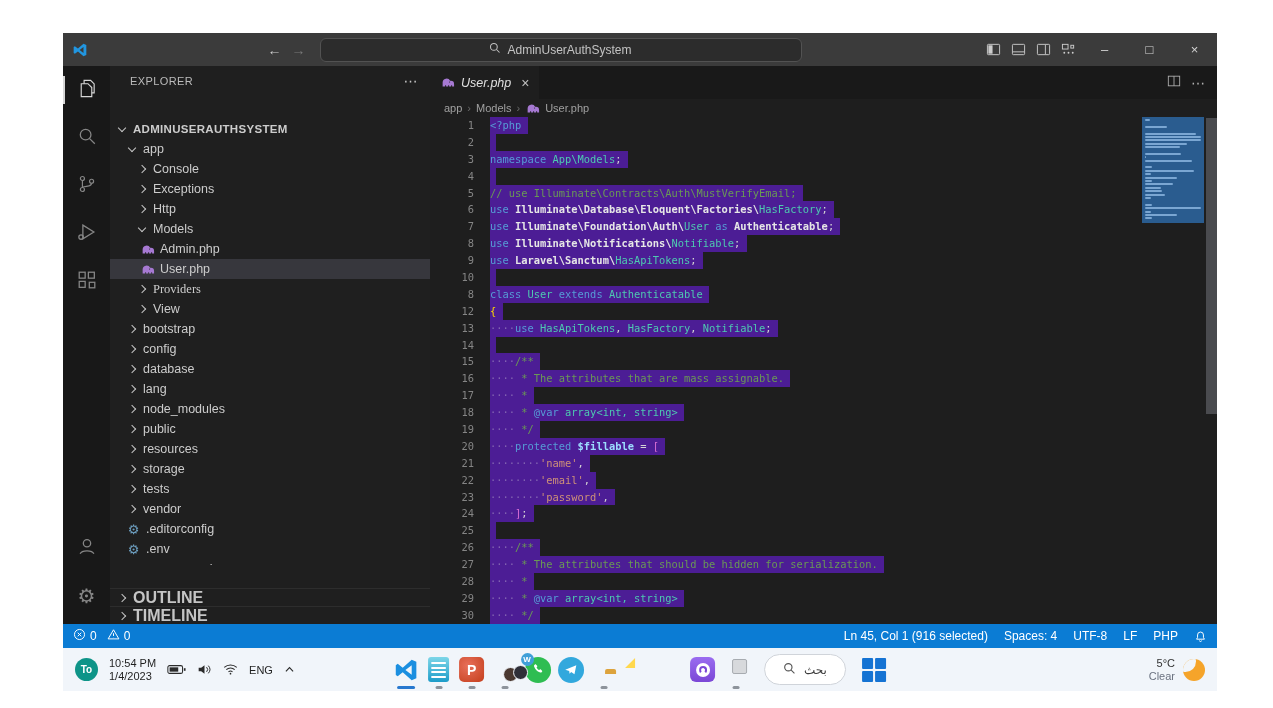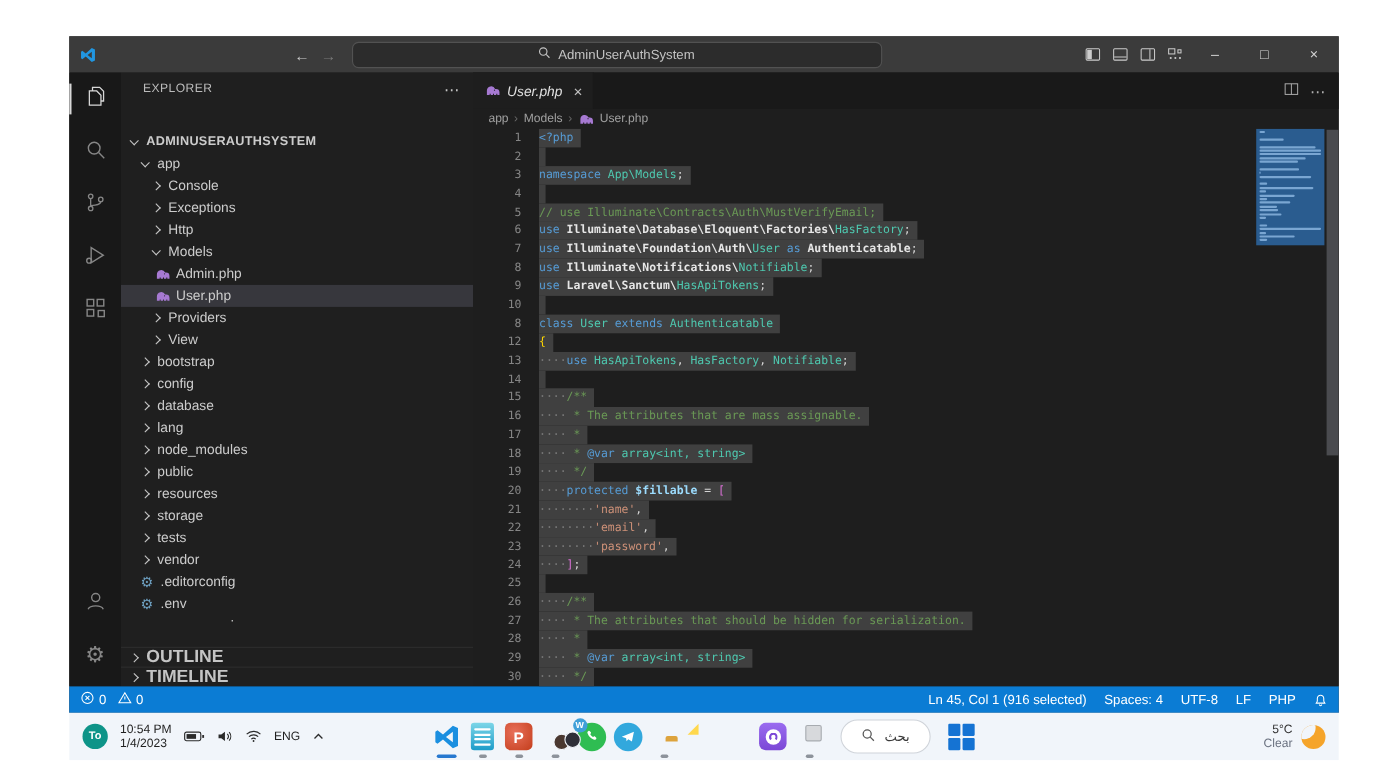--- a/index.html
+++ b/index.html
@@ -49,21 +49,21 @@
   .tabbar{height:33px;background:#191919;display:flex;align-items:stretch;flex:0 0 auto;}
   .tab{background:#1e1e1e;display:flex;align-items:center;gap:6px;padding:0 10px;color:#e0e0e0;font-size:12.5px;border-right:1px solid #191919;}
   .tab-label{font-style:italic;}
   .tab-close{color:#c0c0c0;font-size:14px;margin-left:4px;}
   .tab-actions{margin-left:auto;display:flex;align-items:center;gap:10px;color:#b0b0b0;padding-right:12px;font-size:14px;}
   .breadcrumb{height:18px;display:flex;align-items:center;gap:5px;padding-left:14px;font-size:11px;color:#a0a0a0;flex:0 0 auto;}
   .bc-sep{color:#6a6a6a;}
   .code{position:relative;flex:1 1 auto;overflow:hidden;font-family:"DejaVu Sans Mono",monospace;font-size:10.4px;line-height:16.9px;}
   .crow{display:flex;height:16.9px;}
   .ln{width:44px;padding-right:16px;text-align:right;color:#858585;flex:0 0 auto;}
-  .csel{background:#404040;white-space:pre;display:inline-block;}
+  .csel{background:#4c1d95;white-space:pre;display:inline-block;}
   .tk-kw{color:#569cd6;}
   .tk-ns{color:#e6e6e6;font-weight:bold;}
   .tk-cls{color:#4ec9b0;}
   .tk-cmt{color:#6a9955;}
   .tk-str{color:#ce9178;}
   .tk-var{color:#9cdcfe;font-weight:bold;}
   .tk-pun{color:#d4d4d4;}
   .tk-br1{color:#ffd700;}
   .tk-br2{color:#da70d6;}
   .tk-ws{color:rgba(230,230,230,.35);}
@@ -283,21 +283,21 @@
             </div>
             <div class="trow sel-row" style="padding-left: 30px;">
               <span class="ficon">
                 <svg width="15" height="15" viewBox="0 0 16 16">
                   <path fill="#a679d2" d="M2.8 12.2V8a4.2 4.2 0 0 1 8-1.8h.9a3.3 3.3 0 0 1 3.3 3.3v2.7h-2.1v-1.2h-1v1.2h-2.2v-1.2h-1v1.2H6.5v-1.2h-1v1.2z"></path>
                   <circle cx="10.2" cy="7.4" r=".6" fill="#26262b"></circle>
                 </svg>
               </span>
               <span>User.php</span>
             </div>
-            <div class="trow" style="padding-left: 26px;">
+            <div class="trow" style="padding-left: 26px; font-family: Liberation Serif, serif;">
               <span class="chev col"></span>
               <span>Providers</span>
             </div>
             <div class="trow" style="padding-left: 26px;">
               <span class="chev col"></span>
               <span>View</span>
             </div>
             <div class="trow" style="padding-left: 16px;">
               <span class="chev col"></span>
               <span>bootstrap</span>

